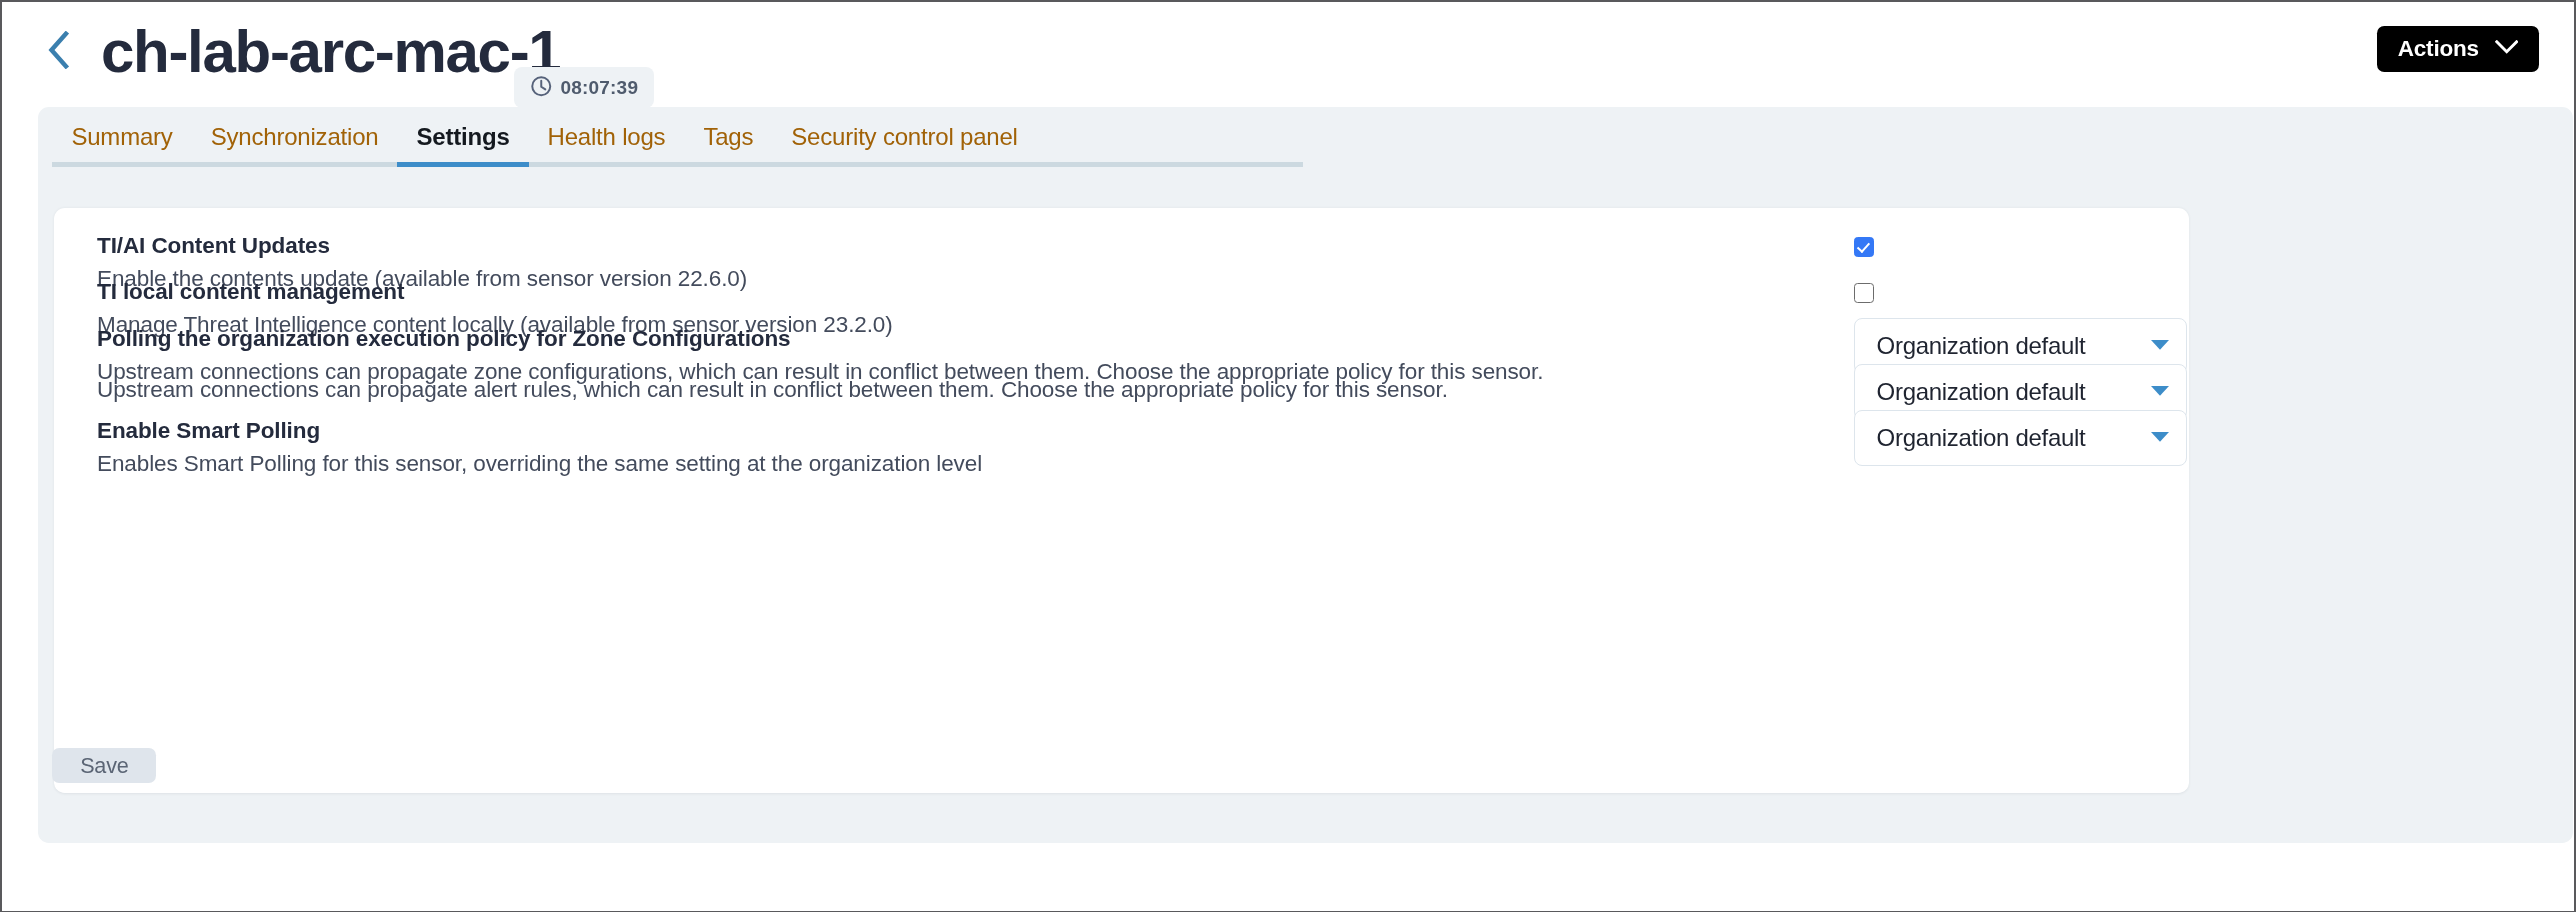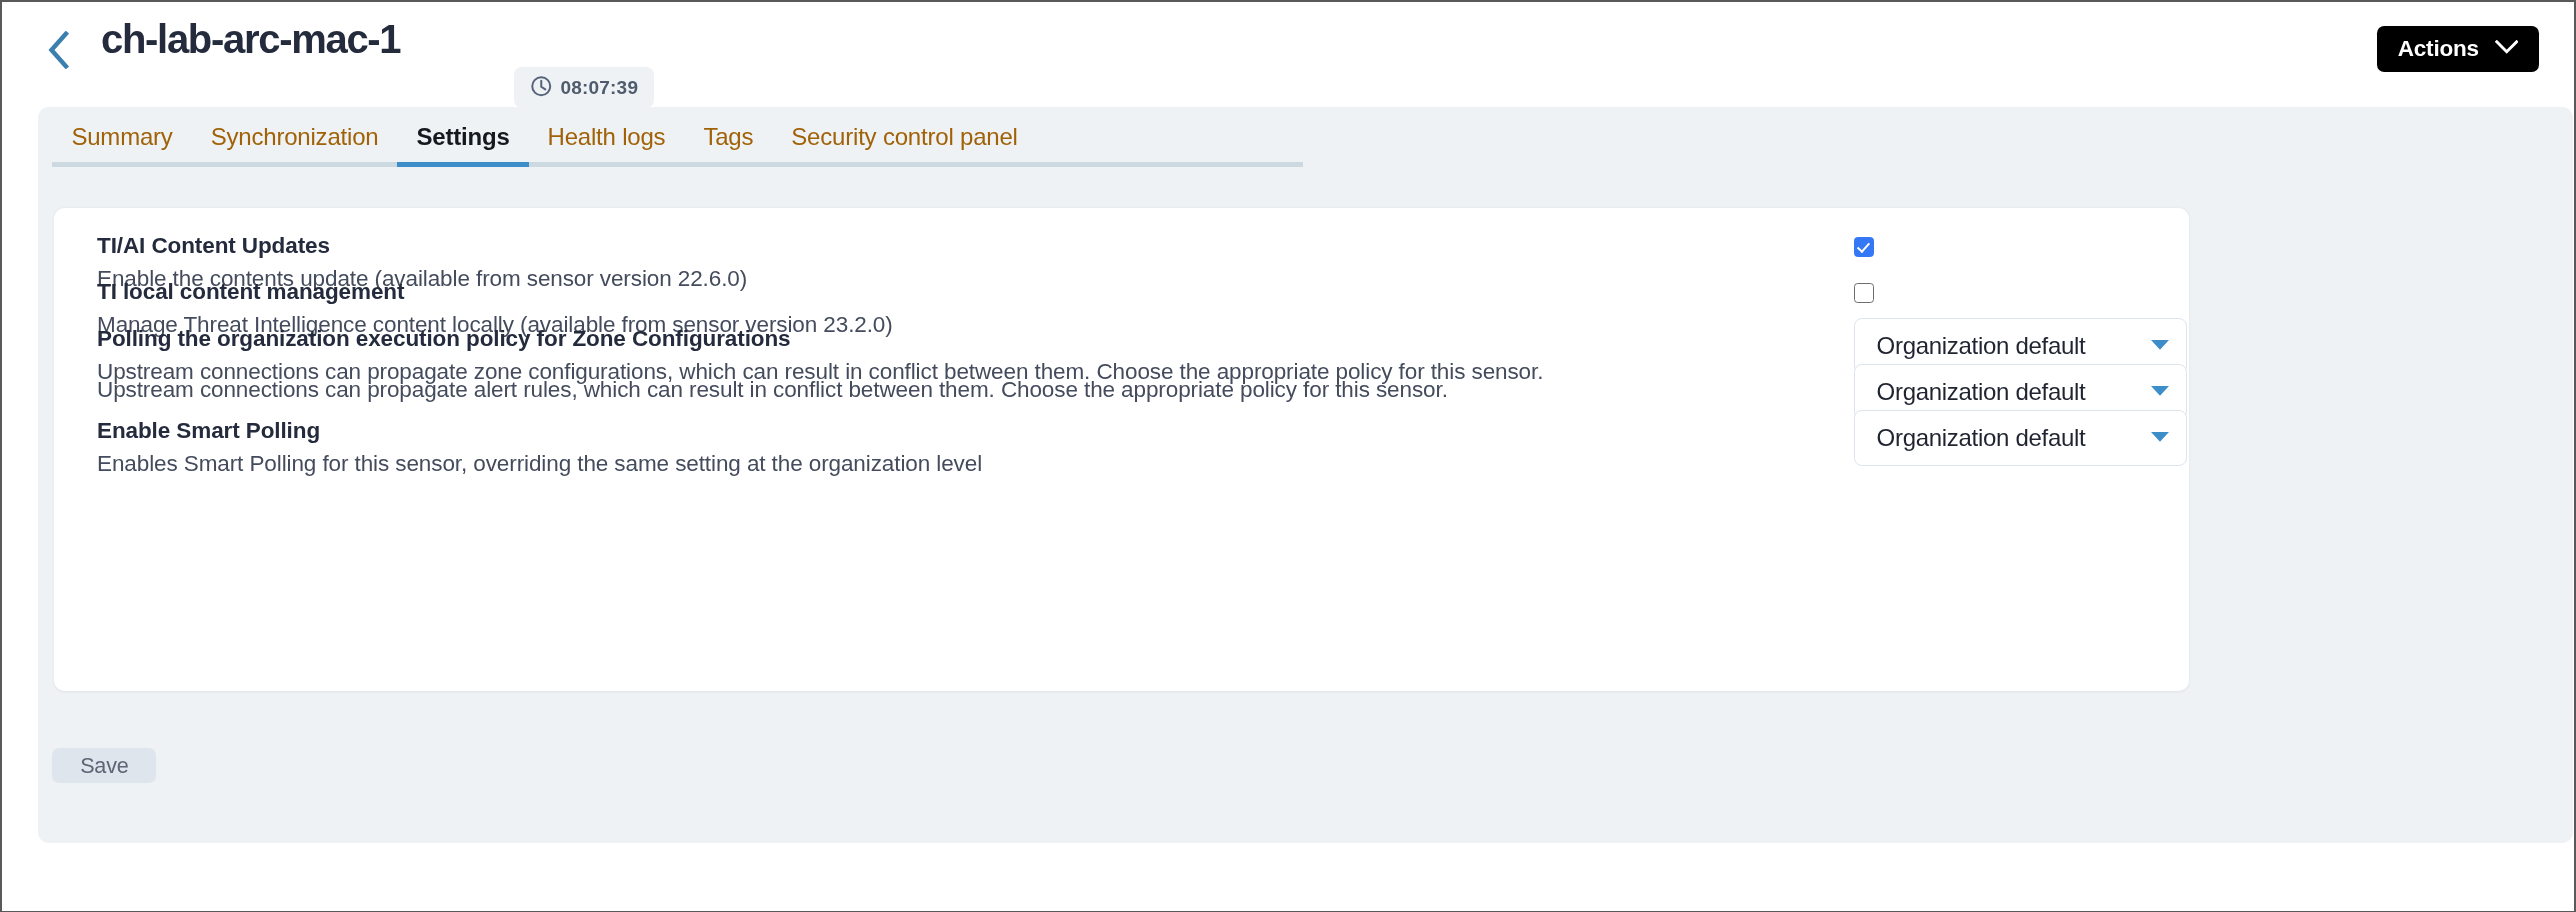--- a/index.html
+++ b/index.html
@@ -45,21 +45,21 @@
     align-items: center;
     justify-content: center;
     cursor: pointer;
   }
   #back-button svg { display: block; }
 
   #page-title {
     position: absolute;
     left: 99px;
     top: 15.3px;
-    font-size: 40px;
+    font-size: 60px;
     font-weight: bold;
     letter-spacing: -1.3px;
     color: #242b3d;
     white-space: nowrap;
   }
 
   #uptime-badge {
     position: absolute;
     left: 512px;
     top: 27px;
@@ -168,21 +168,21 @@
     height: 5.4px;
     background: #ccd9e0;
   }
 
   
   #settings-card {
     position: absolute;
     left: 16px;
     top: 101px;
     width: 2135px;
-    height: 483px;
+    height: 585px;
     background: #ffffff;
     border-radius: 10.8px;
     box-shadow: 0 0.9px 2.7px rgba(38, 50, 70, 0.08);
   }
 
   .setting-row {
     position: absolute;
     left: 0;
     width: 100%;
     height: 0;

